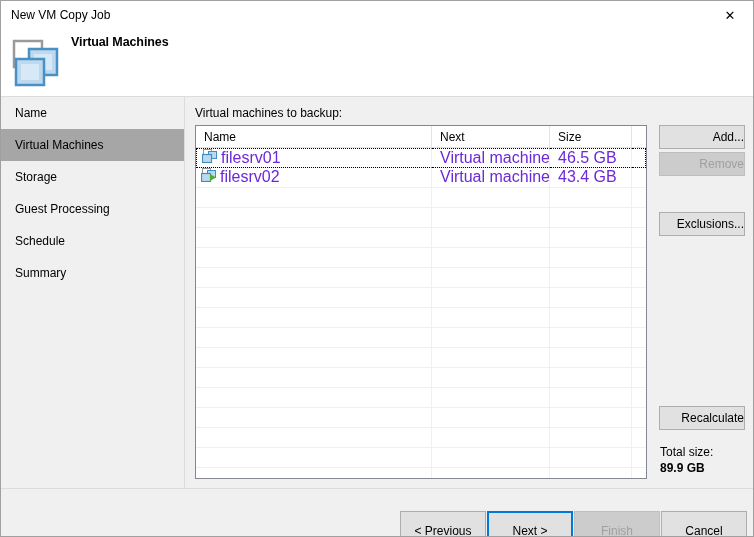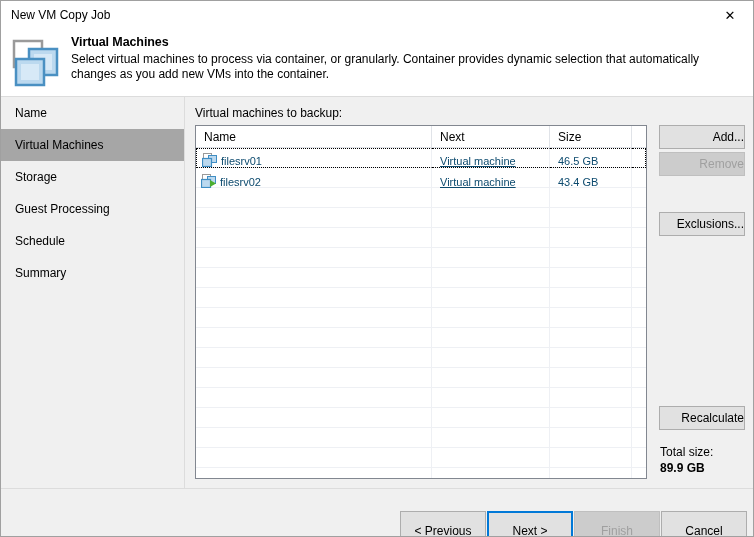--- a/index.html
+++ b/index.html
@@ -134,30 +134,30 @@
     position: relative;
     height: 20px;
     display: flex;
     border-bottom: 1px solid #eef0f4;
     cursor: default;
   }
   .trow.focused .tc { border-top: 1px dotted #000; border-bottom: 1px dotted #000; }
   .trow.focused .tc.first { border-left: 1px dotted #000; }
   .trow.focused .tc.last { border-right: 1px dotted #000; }
   .tc {
-    font-size: 11px; color: #0c4a6e;
+    font-size: 16px; color: #6d28d9;
     padding-left: 8px;
-    display: flex; align-items: flex-end;
+    display: flex; align-items: flex-start;
     border-right: 1px solid #eef0f4;
     height: 20px;
     overflow: hidden;
     white-space: nowrap;
   }
   .tc.c0 { width: 236px; padding-left: 5px; }
-  .tc.c1 { width: 118px; text-decoration: underline; }
+  .tc.c1 { width: 118px; }
   .tc.c2 { width: 82px; }
   .tc.c3 { width: 14px; border-right: none; padding-left: 0; }
 
   .vm-icon { width: 16px; height: 14px; margin-right: 3px; flex: 0 0 auto; }
 
   .empty-row { height: 20px; display: flex; border-bottom: 1px solid #eef0f4; }
   .empty-cell { border-right: 1px solid #eef0f4; height: 20px; }
   .empty-cell.c0 { width: 236px; }
   .empty-cell.c1 { width: 118px; }
   .empty-cell.c2 { width: 82px; }
@@ -241,21 +241,20 @@
     <div id="header-icon">
       <svg width="58" height="50" viewBox="0 0 58 50" xmlns="http://www.w3.org/2000/svg">
         <rect x="3" y="3" width="28" height="26" fill="none" stroke="#9a9a9a" stroke-width="2.5"></rect>
         <rect x="18" y="11" width="28" height="26" fill="#bcd9ef" stroke="#4a90c2" stroke-width="2.5"></rect>
         <rect x="23" y="16" width="18" height="16" fill="#d7e9f7" stroke="none"></rect>
         <rect x="5" y="21" width="28" height="26" fill="#bcd9ef" stroke="#4a90c2" stroke-width="2.5"></rect>
         <rect x="10" y="26" width="18" height="16" fill="#d7e9f7" stroke="none"></rect>
       </svg>
     </div>
     <div id="header-title">Virtual Machines</div>
-    <div id="header-desc">Select virtual machines to process via container, or granularly. Container provides dynamic selection that automatically changes as you add new VMs into the container.</div>
   </div>
   <div id="header-sep"></div>
 
   <div id="body">
 
     <div id="sidebar">
       <div class="nav-item">
         <span>Name</span>
       </div>
       <div class="nav-item selected">

